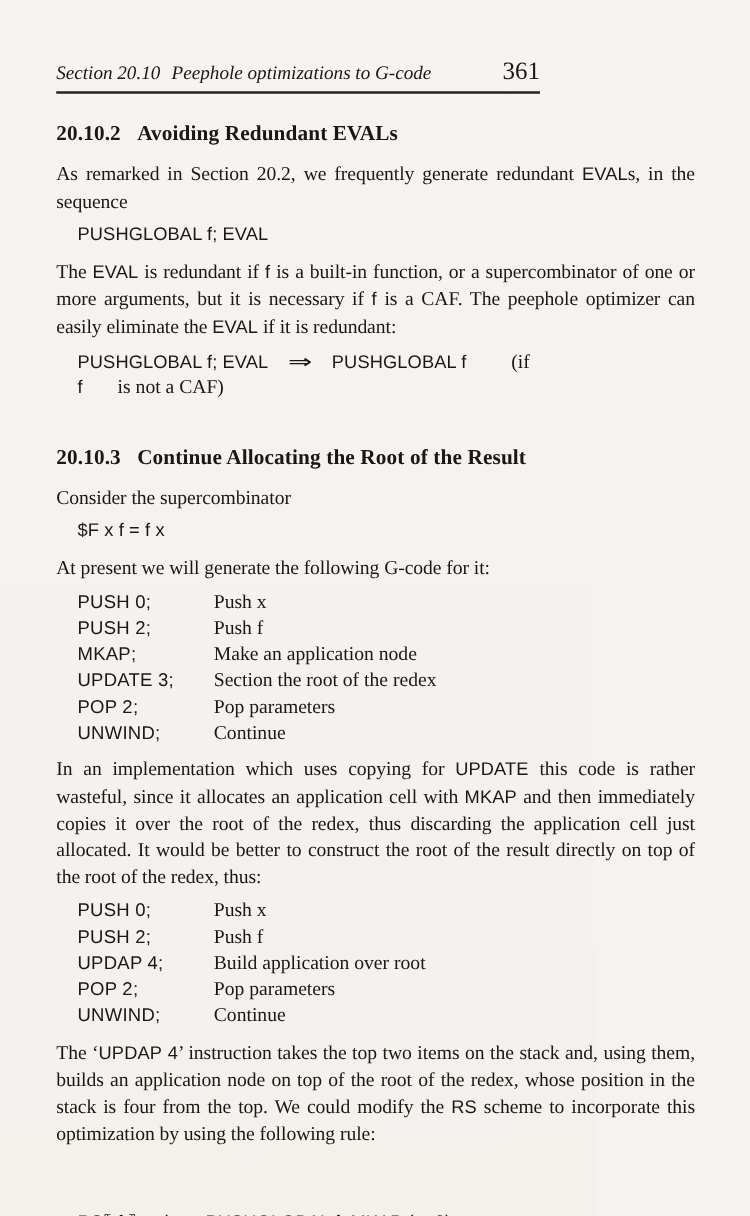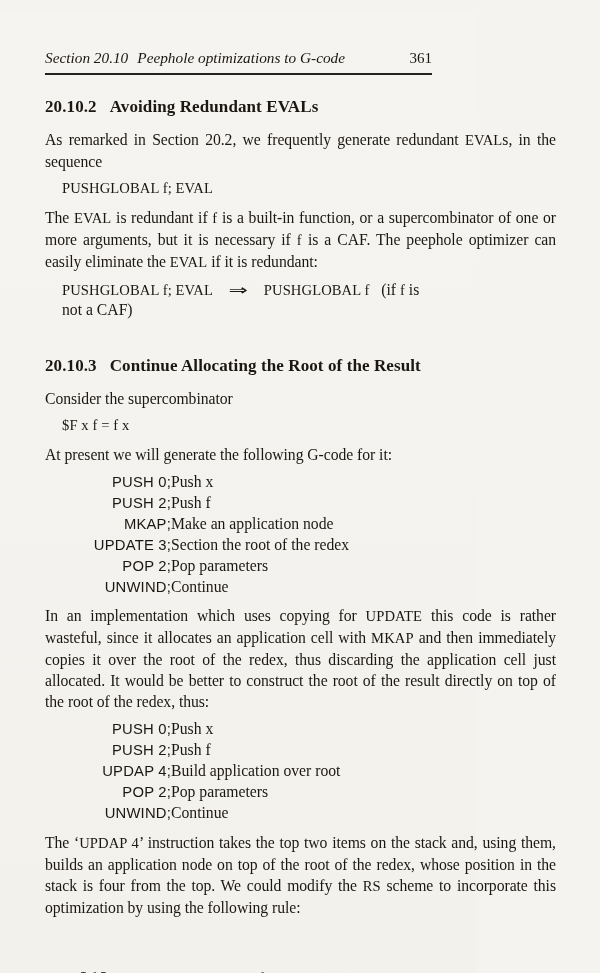--- a/index.html
+++ b/index.html
@@ -20,41 +20,41 @@
     background:linear-gradient(180deg, #f5f4f0 0%, #f3f2ee 60%, #f2f1ec 100%);
     margin-top:14px;
   }
   
   .running-header{
     display:flex;justify-content:space-between;align-items:baseline;
     font-size:15.3px;line-height:19px;
   }
   .running-header .left{font-style:italic;display:flex;}
   .running-header .sec-label{margin-right:9px;}
-  .running-header .pageno{font-style:normal;font-size:15px;text-align:right;}
+  .running-header .pageno{font-style:normal;font-size:20px;text-align:right;}
   .hrule{border-bottom:2px solid #26231e;margin-top:5px;}
 
   
   h2{
     font-family:Liberation Serif, serif;
     font-size:17px;font-weight:700;letter-spacing:0.1px;
     margin:22px 0 12px 0;display:flex;
   }
   h2 .num{margin-right:13px;}
   .section-gap{margin-top:36px;}
 
   
   p.body{
     font-size:15.7px;line-height:21px;letter-spacing:-0.05px;
     text-align:justify;
     margin:0 0 7px 0;
     width:511px;
   }
   .seg-code{
-    font-family:Liberation Serif, serif;
+    font-family:Liberation Sans, sans-serif;
     font-size:14.6px;letter-spacing:0.1px;
   }
   .seg-greek{
     font-family:"DejaVu Serif", serif;
     font-style:italic;font-size:14.8px;
   }
   .seg-arrow{
     display:inline-block;
     transform:scaleX(1.55);
     margin:0 19px;
@@ -63,24 +63,24 @@
   }
   .seg-plain{font-family:"Liberation Serif", serif;font-size:15.7px;}
 
   
   .codeline{
     font-family:"Liberation Sans","DejaVu Sans", sans-serif;
     font-size:14.8px;line-height:19px;letter-spacing:0.2px;
     margin:2px 0 9px 17px;
     white-space:pre-wrap;
   }
-  .codeline .seg-plain{letter-spacing:0;}
+  .codeline .seg-plain{letter-spacing:0;padding-left:24px;}
 
   
-  .gcode{margin:2px 0 8px 17px;text-align:right;}
+  .gcode{margin:2px 0 8px 17px;}
   .gcode .row{display:flex;line-height:20.9px;}
   .gcode .instr{
     flex:none;width:109px;
     font-family:"Liberation Sans", sans-serif;
     font-size:14.8px;letter-spacing:0.2px;
   }
   .gcode .comment{
     font-family:"Liberation Serif", serif;
     font-size:15.7px;
   }

